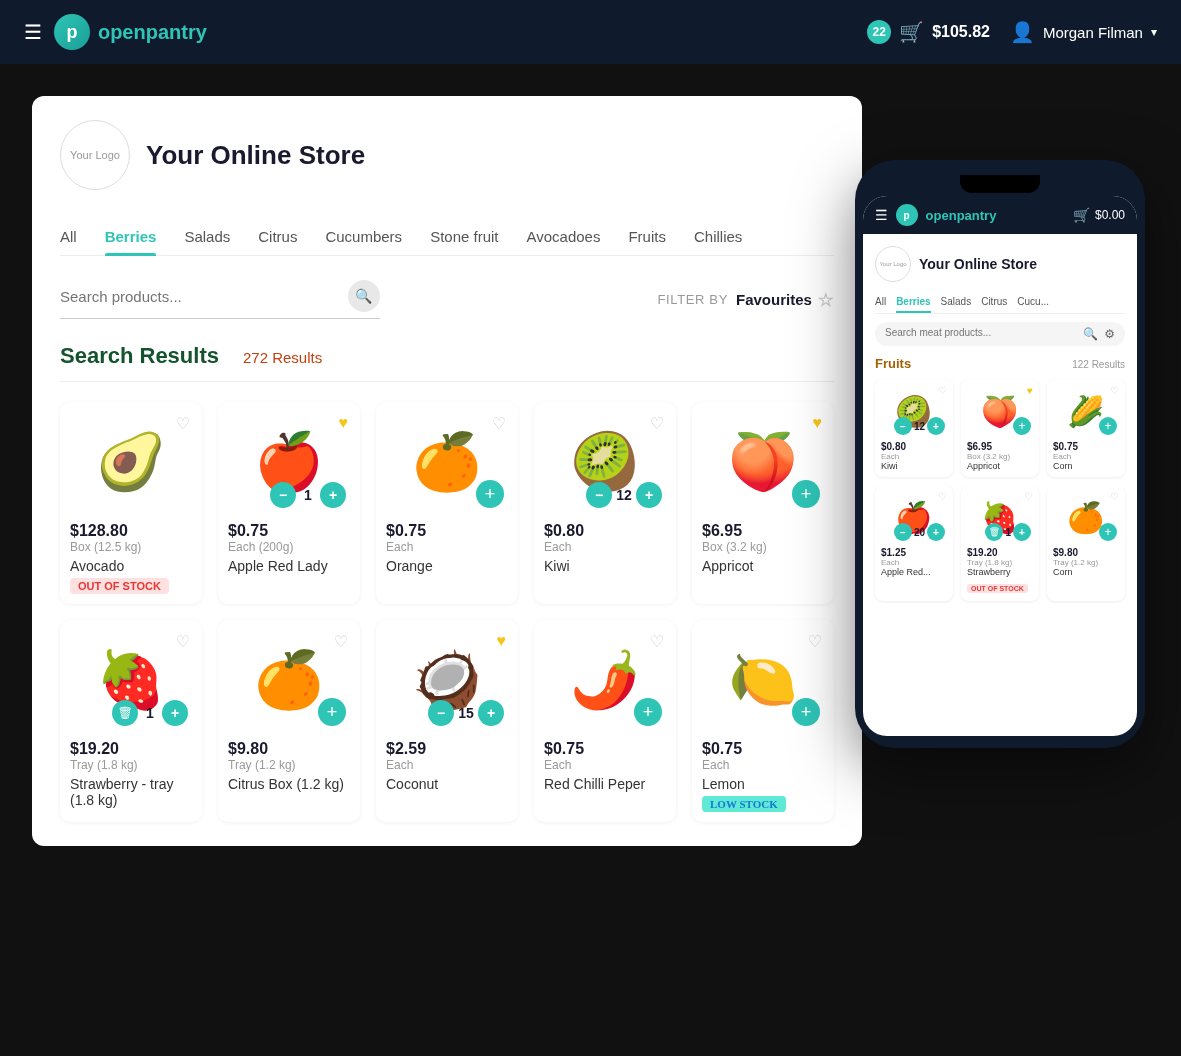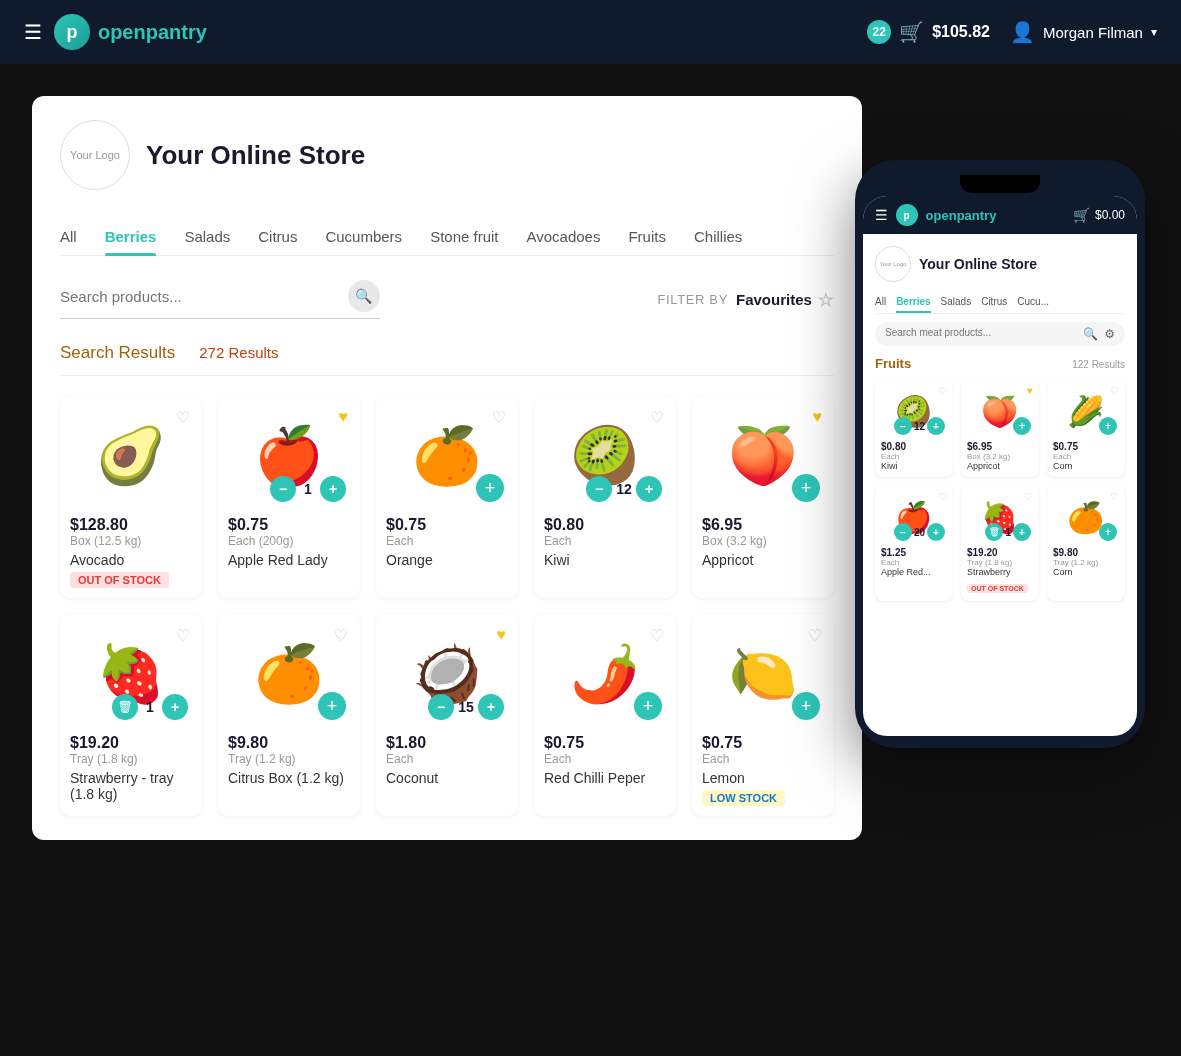--- a/index.html
+++ b/index.html
@@ -215,23 +215,23 @@
     
     .results-header {
       display: flex;
       align-items: baseline;
       gap: 24px;
       margin-bottom: 20px;
       border-bottom: 1px solid #eee;
       padding-bottom: 12px;
     }
     .results-title {
-      font-size: 17px;
-      font-weight: 400;
-      color: #a16207;
+      font-size: 22px;
+      font-weight: 700;
+      color: #14532d;
     }
     .results-count {
       font-size: 15px;
       color: #c2410c;
     }
 
     
     .product-grid {
       display: grid;
       grid-template-columns: repeat(5, 1fr);
@@ -351,22 +351,23 @@
       border-radius: 4px;
       font-size: 11px;
       font-weight: 700;
       margin-top: 4px;
     }
     .out-of-stock {
       background: #ffe0e0;
       color: #e53935;
     }
     .low-stock {
-      background: #fef9c3;
+      background: #5eead4;
       color: #1976d2;
+      font-family: Liberation Serif, serif;
     }
 
     
     .phone-wrap {
       position: absolute;
       right: 20px;
       top: 80px;
       width: 290px;
     }
     .phone-outer {
@@ -783,21 +784,21 @@
           <div class="product-card">
             <div class="product-image-wrap">
               <span class="heart-icon filled">♥</span>
               <span class="fruit-emoji">🥥</span>
               <div class="qty-control">
                 <button class="qty-btn minus">−</button>
                 <span class="qty-num">15</span>
                 <button class="qty-btn">+</button>
               </div>
             </div>
-            <div class="product-price">$1.80</div>
+            <div class="product-price">$2.59</div>
             <div class="product-unit">Each</div>
             <div class="product-name">Coconut</div>
           </div>
           <div class="product-card">
             <div class="product-image-wrap">
               <span class="heart-icon">♡</span>
               <span class="fruit-emoji">🌶️</span>
               <button class="add-btn">+</button>
             </div>
             <div class="product-price">$0.75</div>

